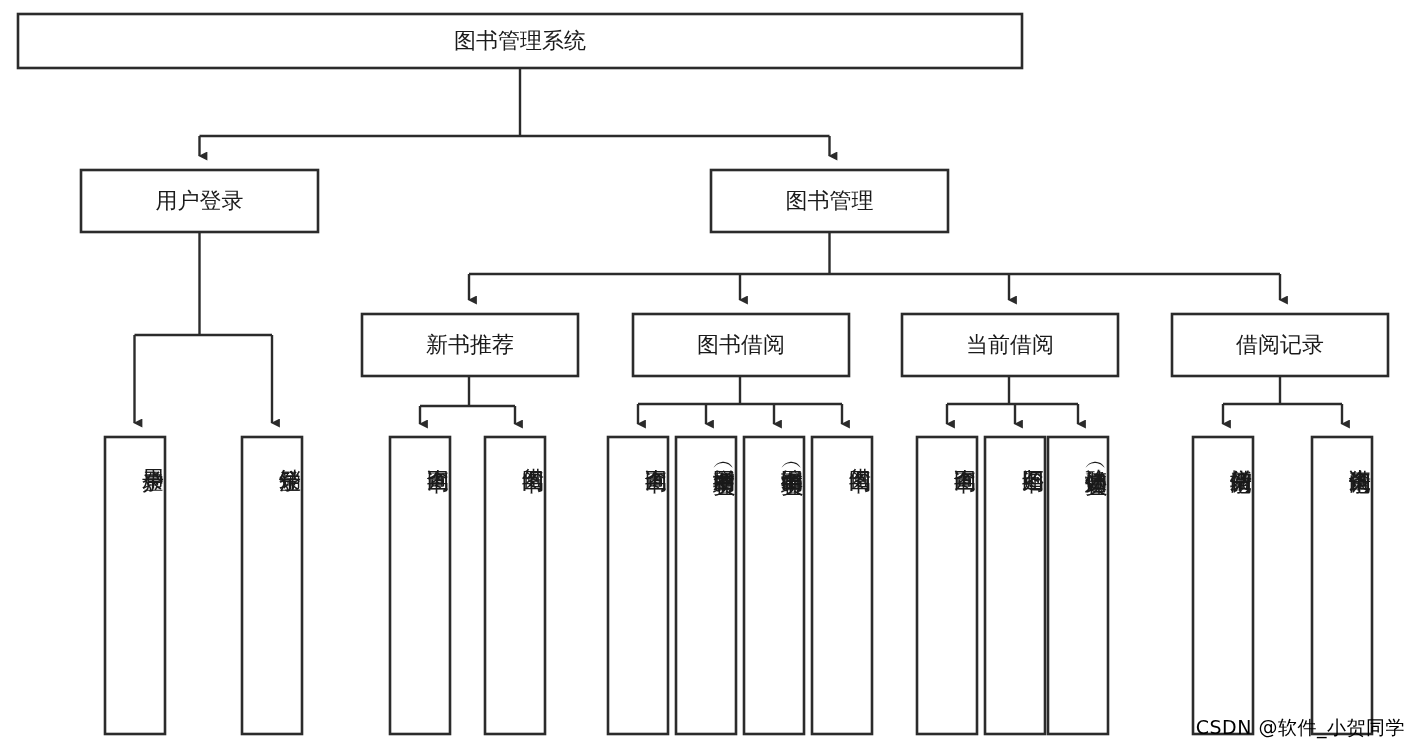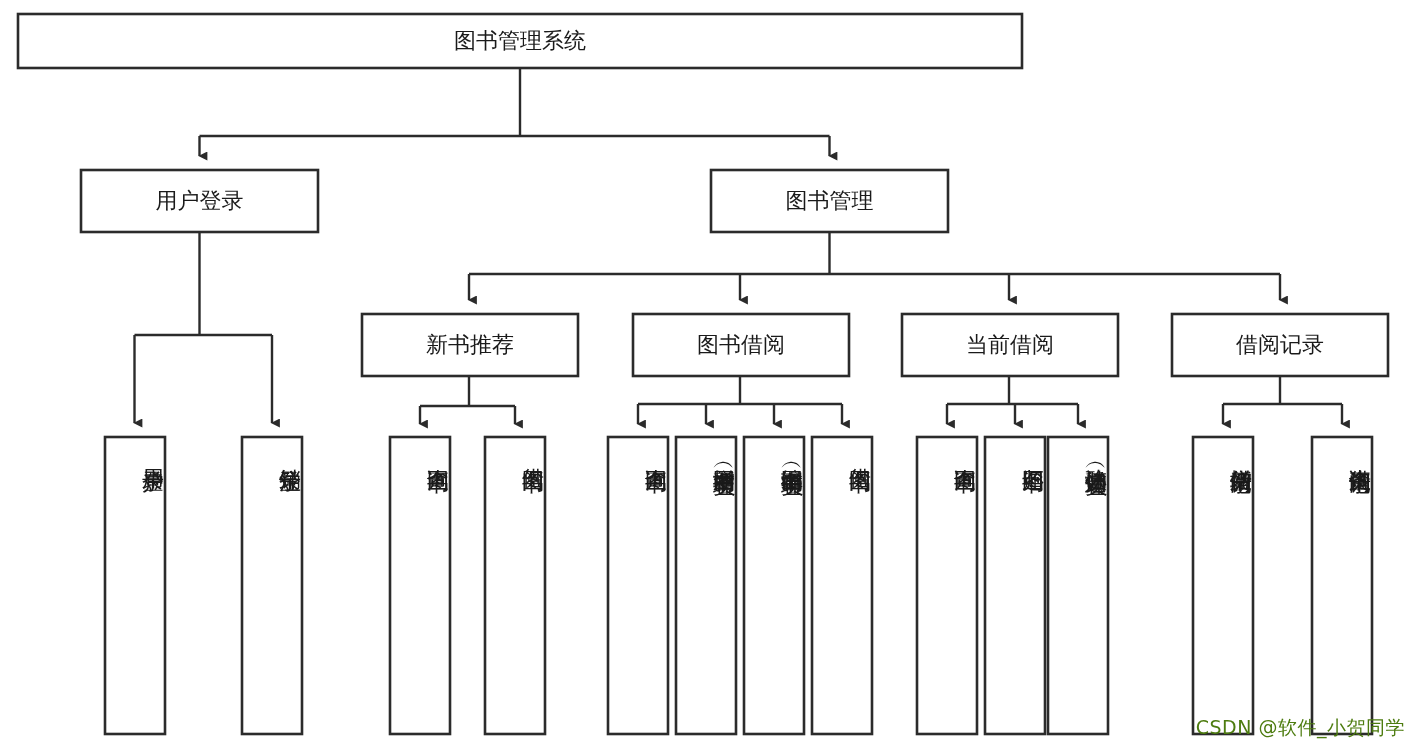--- a/index.html
+++ b/index.html
@@ -60,21 +60,21 @@
     text-align: left;
     white-space: nowrap;
     pointer-events: none;
   }
   #watermark {
     position: absolute;
     right: 10px;
     bottom: 6px;
     font-family: "DejaVu Sans", "Liberation Sans", sans-serif;
     font-size: 19px;
-    color: #4d7c0f;
+    color: #000000;
     white-space: nowrap;
     letter-spacing: 0.5px;
   }
 </style>
 </head>
 <body>
 
 <div id="diagram-root">
 
   <svg id="flow" viewBox="0 0 1405 747">

